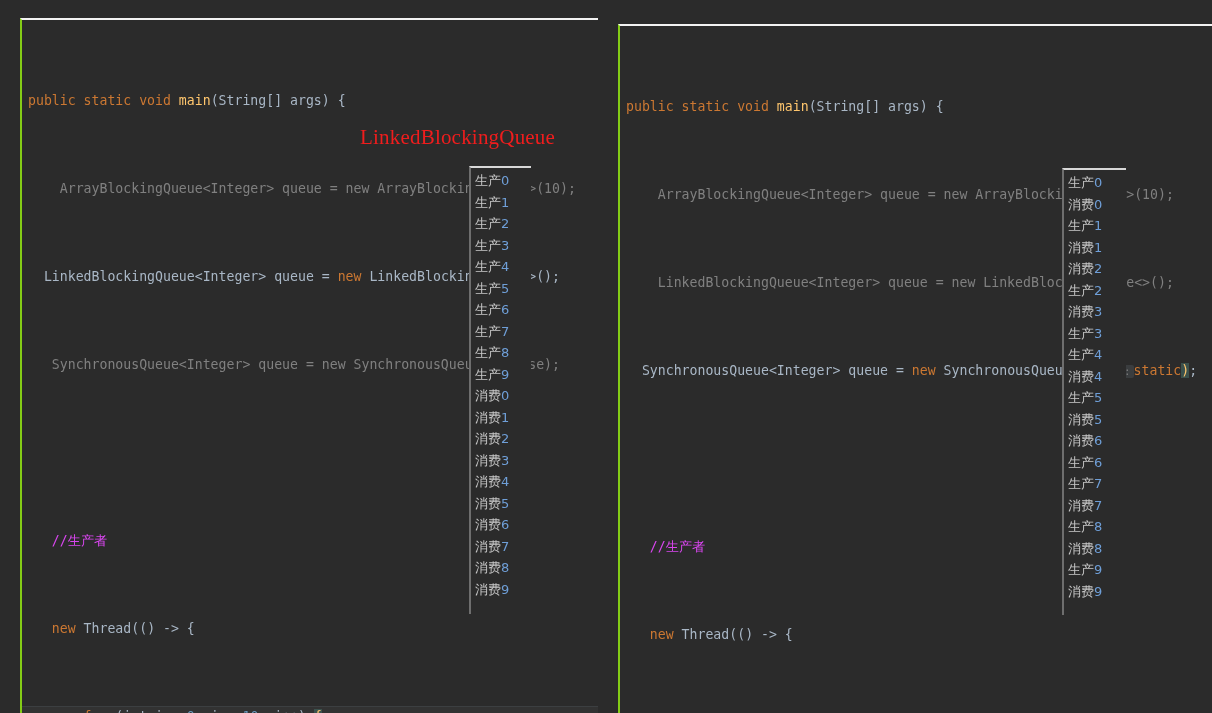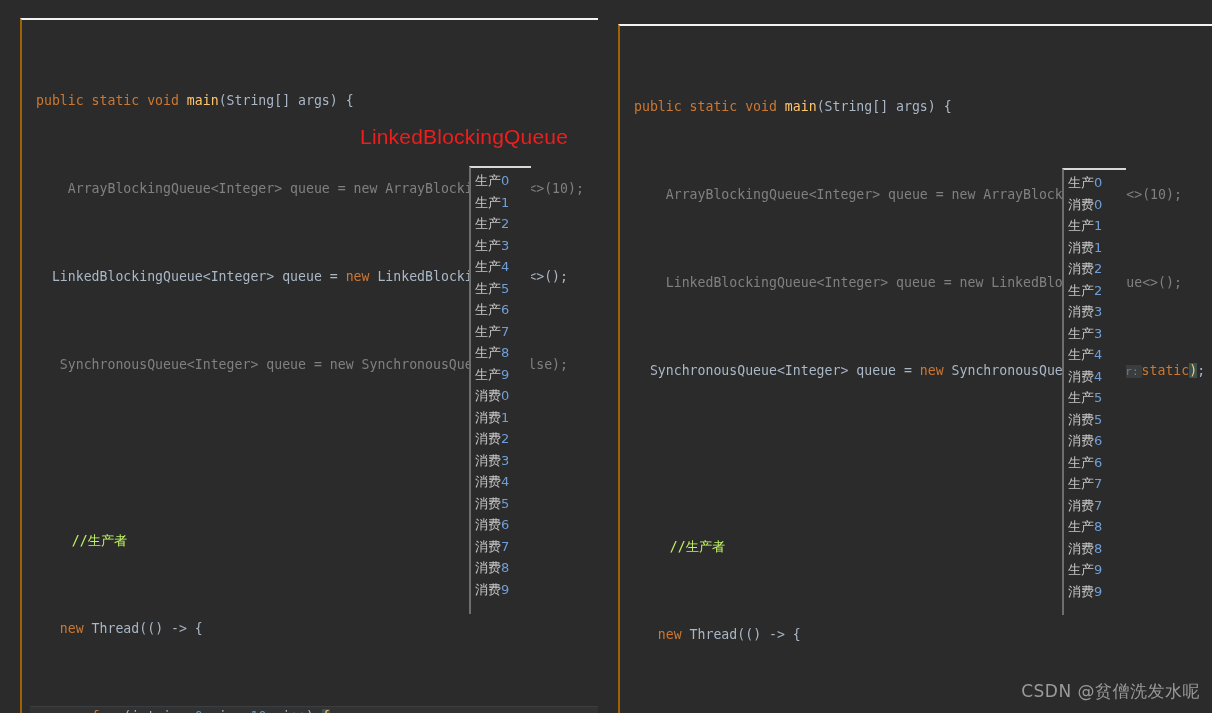--- a/index.html
+++ b/index.html
@@ -12,25 +12,24 @@
   .screen {
     position: relative;
     width: 1212px; height: 713px;
     background: #2b2b2b;
   }
 
   
   .panel {
     position: absolute;
     background: #2b2b2b;
-    border-left: 2px solid #a16207;
+    border-left: 2px solid #84cc16;
     border-top: 2px solid #f2f2f2;
     box-sizing: border-box;
     overflow: hidden;
-    padding-left: 8px;
   }
   .panel-left  { left: 20px;  top: 18px; width: 578px; height: 695px; }
   .panel-right { left: 618px; top: 24px; width: 594px; height: 689px; }
 
   .code-area {
     position: relative;
     padding: 0;
     font-size: 13.2px;
     line-height: 22px;
     white-space: pre;
@@ -45,32 +44,32 @@
     height: 1px; background: #3c3f41;
   }
 
   
   .kw       { color: #cc7832; }
   .plain    { color: #a9b7c6; }
   .mname    { color: #ffc66d; }          
   .num      { color: #6897bb; }          
   .local    { color: #a9b7c6; text-decoration: underline; text-decoration-color:#a9b7c6; }
   .dim      { color: #808080; }          
-  .comment  { color: #bef264; margin-left: 12px; }
+  .comment  { color: #d946ef; }
   .brmatch  { background: #3b514d; color: #ffc66d; }
   .paramhint{
     color: #7a7a7a; background: #3a3d3f; font-size: 11px;
     padding: 0 3px; border-radius: 2px;
   }
 
   
   .tag {
     position: absolute;
     color: #f01d1d;
-    font-family: Liberation Sans, sans-serif;
+    font-family: Liberation Serif, serif;
     font-size: 21px;
     letter-spacing: 0.2px;
   }
   .tag-left  { left: 360px; top: 125px; }
   .tag-right { left: 963px; top: 129px; }
 
   
   .console {
     position: absolute;
     background: #2b2b2b;
@@ -237,15 +236,14 @@
 
       
     </div>
   </div>
 
   <div class="tag tag-left">LinkedBlockingQueue</div>
 
   <div class="console console-left" id="console-left"><div class="oline"><span>生产</span><span class="oidx">0</span></div><div class="oline"><span>生产</span><span class="oidx">1</span></div><div class="oline"><span>生产</span><span class="oidx">2</span></div><div class="oline"><span>生产</span><span class="oidx">3</span></div><div class="oline"><span>生产</span><span class="oidx">4</span></div><div class="oline"><span>生产</span><span class="oidx">5</span></div><div class="oline"><span>生产</span><span class="oidx">6</span></div><div class="oline"><span>生产</span><span class="oidx">7</span></div><div class="oline"><span>生产</span><span class="oidx">8</span></div><div class="oline"><span>生产</span><span class="oidx">9</span></div><div class="oline"><span>消费</span><span class="oidx">0</span></div><div class="oline"><span>消费</span><span class="oidx">1</span></div><div class="oline"><span>消费</span><span class="oidx">2</span></div><div class="oline"><span>消费</span><span class="oidx">3</span></div><div class="oline"><span>消费</span><span class="oidx">4</span></div><div class="oline"><span>消费</span><span class="oidx">5</span></div><div class="oline"><span>消费</span><span class="oidx">6</span></div><div class="oline"><span>消费</span><span class="oidx">7</span></div><div class="oline"><span>消费</span><span class="oidx">8</span></div><div class="oline"><span>消费</span><span class="oidx">9</span></div></div>
   <div class="console console-right" id="console-right"><div class="oline"><span>生产</span><span class="oidx">0</span></div><div class="oline"><span>消费</span><span class="oidx">0</span></div><div class="oline"><span>生产</span><span class="oidx">1</span></div><div class="oline"><span>消费</span><span class="oidx">1</span></div><div class="oline"><span>消费</span><span class="oidx">2</span></div><div class="oline"><span>生产</span><span class="oidx">2</span></div><div class="oline"><span>消费</span><span class="oidx">3</span></div><div class="oline"><span>生产</span><span class="oidx">3</span></div><div class="oline"><span>生产</span><span class="oidx">4</span></div><div class="oline"><span>消费</span><span class="oidx">4</span></div><div class="oline"><span>生产</span><span class="oidx">5</span></div><div class="oline"><span>消费</span><span class="oidx">5</span></div><div class="oline"><span>消费</span><span class="oidx">6</span></div><div class="oline"><span>生产</span><span class="oidx">6</span></div><div class="oline"><span>生产</span><span class="oidx">7</span></div><div class="oline"><span>消费</span><span class="oidx">7</span></div><div class="oline"><span>生产</span><span class="oidx">8</span></div><div class="oline"><span>消费</span><span class="oidx">8</span></div><div class="oline"><span>生产</span><span class="oidx">9</span></div><div class="oline"><span>消费</span><span class="oidx">9</span></div></div>
 
-  <div class="watermark">CSDN @贫僧洗发水呢</div>
 
 </div>
 
 </body></html>

